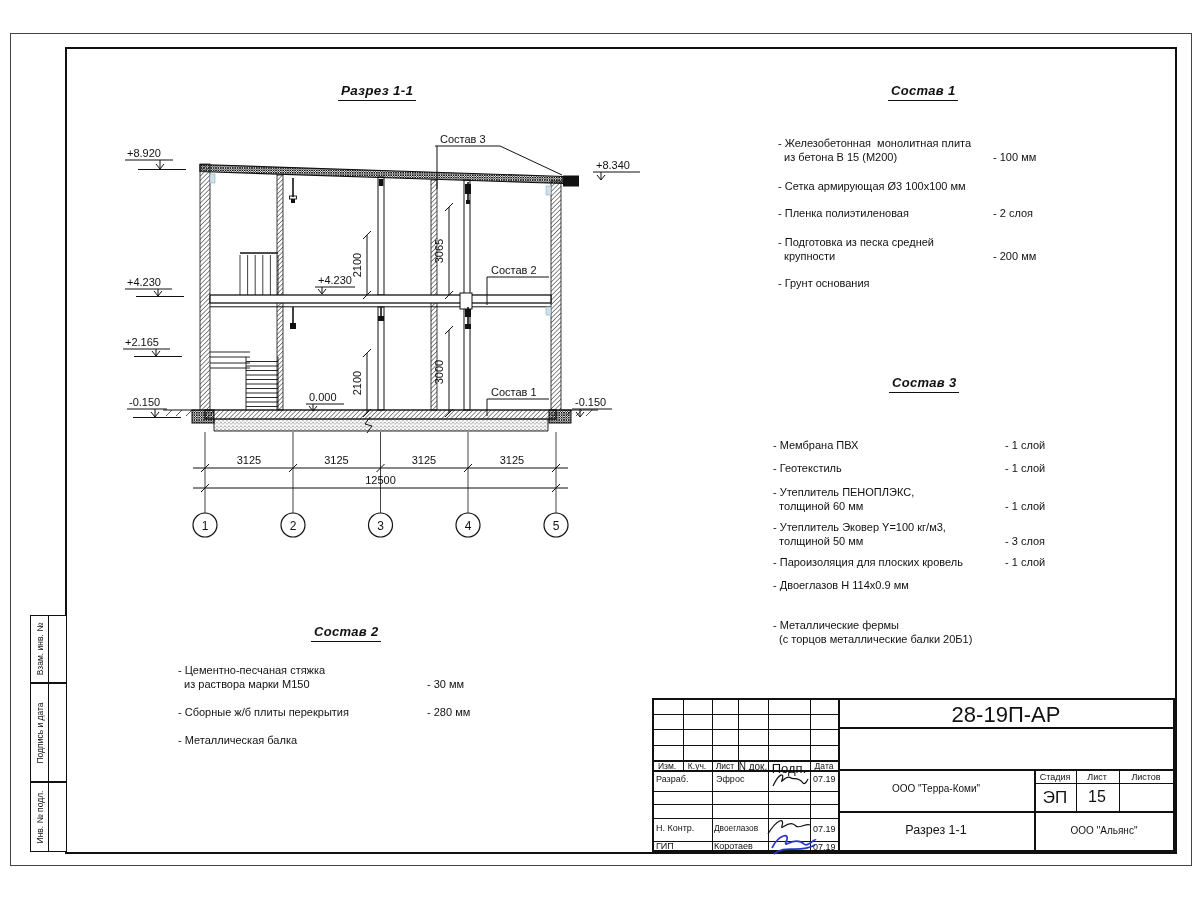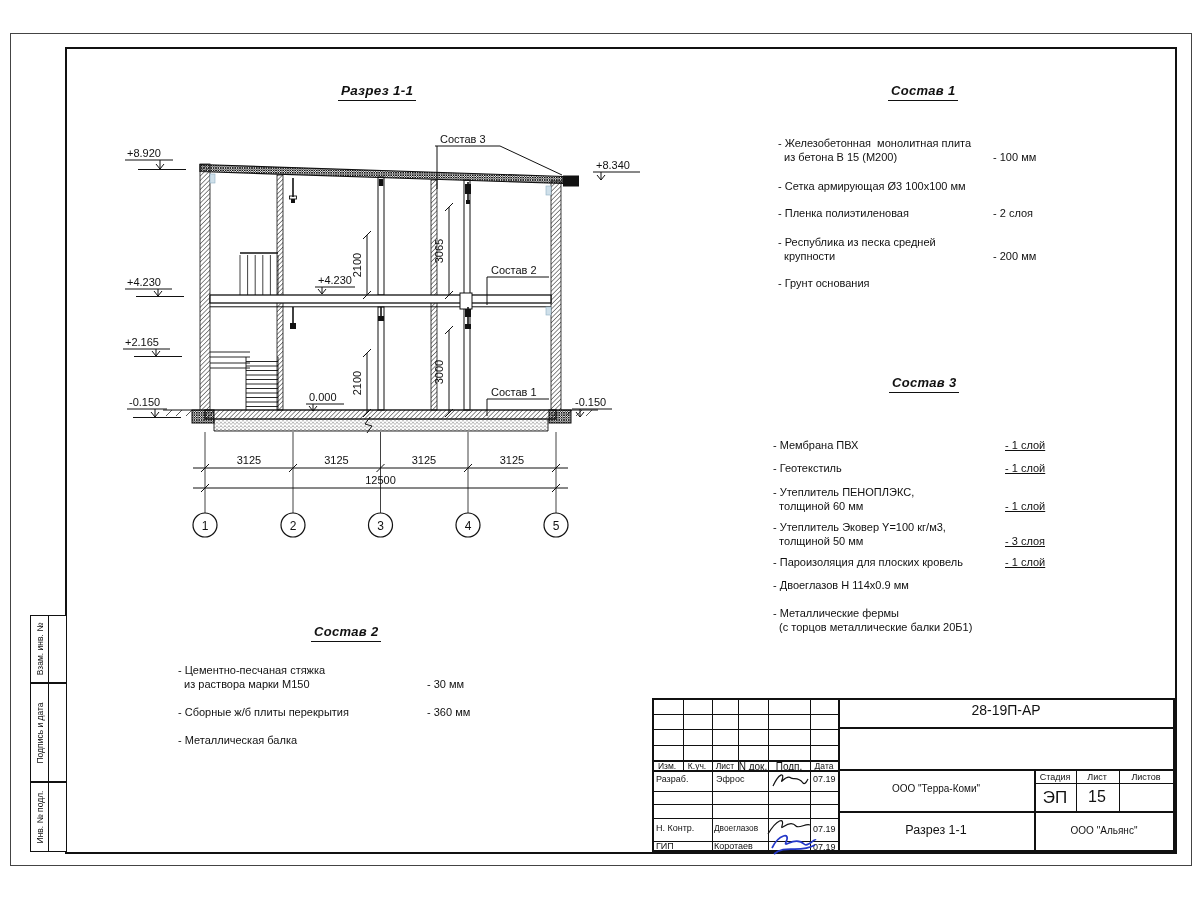--- a/index.html
+++ b/index.html
@@ -18,21 +18,21 @@
 
   
   .h-title { font-style:italic; font-weight:bold; font-size:13.5px; border-bottom:1.4px solid #111;
              padding:0 3px 2px 3px; letter-spacing:.3px; }
 
   
   .complist { position:absolute; font-size:11px; line-height:14px; }
   .li { position:absolute; left:0; }
   .li .t { display:block; white-space:pre; }
   .li .v { position:absolute; bottom:0; white-space:nowrap; }
-  .v-c1 { left:215px; } .v-c3 { left:232px;text-decoration:underline; } .v-c2 { left:249px; }
+  .v-c1 { left:215px; } .v-c3 { left:232px; } .v-c2 { left:249px; }
 
   
   .tb { left:652px; top:698px; width:523px; height:154px; }
   .ln { position:absolute; background:#111; }
   .tb span { position:absolute; white-space:pre; }
   .ctr { transform:translateX(-50%); text-align:center; }
   svg text { font-family:"Liberation Sans", sans-serif; fill:#111; }
 </style>
 </head>
 <body>
@@ -208,21 +208,21 @@
       <span class="v v-c1">- 100 мм</span>
     </div>
   <div class="li" style="top:43px;height:14px">
       <span class="t">- Сетка армирующая Ø3 100x100 мм</span>
     </div>
   <div class="li" style="top:70px;height:14px">
       <span class="t">- Пленка полиэтиленовая</span>
       <span class="v v-c1">-  2 слоя</span>
     </div>
   <div class="li" style="top:99px;height:28px">
-      <span class="t">- Республика из песка средней
+      <span class="t">- Подготовка из песка средней
   крупности</span>
       <span class="v v-c1">- 200 мм</span>
     </div>
   <div class="li" style="top:140px;height:14px">
       <span class="t">- Грунт основания</span>
     </div>
 </div>
 
 <div class="abs h-title" style="left:889px;top:375px;font-size:13px">Состав 3</div>
 <div class="complist" style="left:773px;top:438px;width:320px;height:200px">
@@ -244,36 +244,36 @@
   толщиной 50 мм</span>
       <span class="v v-c3">- 3 слоя</span>
     </div>
   <div class="li" style="top:117px;height:14px">
       <span class="t">- Пароизоляция для плоских кровель</span>
       <span class="v v-c3">- 1 слой</span>
     </div>
   <div class="li" style="top:140px;height:14px">
       <span class="t">- Двоеглазов Н 114x0.9 мм</span>
     </div>
-  <div class="li" style="top:168px;height:28px">
+  <div class="li" style="top:180px;height:28px">
       <span class="t">- Металлические фермы
   (с торцов металлические балки 20Б1)</span>
     </div>
 </div>
 
 <div class="abs h-title" style="left:311px;top:624px;font-size:13px">Состав 2</div>
 <div class="complist" style="left:178px;top:663px;width:340px;height:100px">
   <div class="li" style="top:0;height:28px">
       <span class="t">- Цементно-песчаная стяжка
   из раствора марки М150</span>
       <span class="v v-c2">- 30 мм</span>
     </div>
   <div class="li" style="top:42px;height:14px">
       <span class="t">- Сборные ж/б плиты перекрытия</span>
-      <span class="v v-c2">- 360 мм</span>
+      <span class="v v-c2">- 280 мм</span>
     </div>
   <div class="li" style="top:70px;height:14px">
       <span class="t">- Металлическая балка</span>
     </div>
 </div>
 
 <div class="abs tb" style="font-size:9px">
 
   <div class="ln" style="left:0;top:0;width:523px;height:2px"></div>
   <div class="ln" style="left:0;top:16px;width:186px;height:1px"></div>
@@ -300,21 +300,21 @@
   <div class="ln" style="left:186px;top:0;width:2px;height:154px"></div>
   <div class="ln" style="left:382px;top:71px;width:1.6px;height:83px"></div>
   <div class="ln" style="left:424px;top:71px;width:1.4px;height:43px"></div>
   <div class="ln" style="left:467px;top:71px;width:1.4px;height:43px"></div>
   <div class="ln" style="left:521px;top:0;width:2px;height:154px"></div>
 
   <span class="ctr" style="left:15px;top:63px;font-size:8.5px">Изм.</span>
   <span class="ctr" style="left:45px;top:63px;font-size:8.5px">К.уч.</span>
   <span class="ctr" style="left:73px;top:63px;font-size:8.5px">Лист</span>
   <span class="ctr" style="left:101px;top:63px;font-size:10px">N док.</span>
-  <span class="ctr" style="left:137px;top:63px;font-size:10px">Подп.</span>
+  <span class="ctr" style="left:137px;top:63px;font-size:13px">Подп.</span>
   <span class="ctr" style="left:172px;top:63px;font-size:8.5px">Дата</span>
 
   <span style="left:4px;top:76px">Разраб.</span>
   <span style="left:64px;top:76px">Эфрос</span>
   <span style="left:161px;top:76px">07.19</span>
   <span style="left:4px;top:125px">Н. Контр.</span>
   <span style="left:62px;top:125px;font-size:8.3px">Двоеглазов</span>
   <span style="left:161px;top:126px">07.19</span>
   <span style="left:4px;top:143px">ГИП</span>
   <span style="left:62px;top:143px">Коротаев</span>
@@ -323,21 +323,21 @@
   <svg class="abs" style="left:118px;top:72px" width="40" height="22">
     <path d="M3,16 C9,3 15,2 12,10 C10,15 16,4 21,8 C23,10 28,6 33,13 C35,15 37,11 38,9" stroke="#111" stroke-width="1.2" fill="none"></path>
   </svg>
   <svg class="abs" style="left:113px;top:116px" width="48" height="26">
     <path d="M3,20 C12,5 20,3 17,12 C15,18 24,4 31,12 C34,15 41,9 45,11" stroke="#111" stroke-width="1.2" fill="none"></path>
   </svg>
   <svg class="abs" style="left:115px;top:132px" width="52" height="30">
     <path d="M5,18 C12,4 24,2 19,12 C16,19 28,5 37,14 C41,18 47,8 49,10 M7,24 C18,14 32,24 48,15" stroke="#2438c8" stroke-width="1.7" fill="none"></path>
   </svg>
 
-  <span class="ctr" style="left:354px;top:4px;font-size:14px">28-19П-АР</span>
+  <span class="ctr" style="left:354px;top:4px;font-size:22px">28-19П-АР</span>
   <span class="ctr" style="left:284px;top:85px;font-size:10px">ООО "Терра-Коми"</span>
   <span class="ctr" style="left:403px;top:74px">Стадия</span>
   <span class="ctr" style="left:445px;top:74px">Лист</span>
   <span class="ctr" style="left:494px;top:74px">Листов</span>
   <span class="ctr" style="left:403px;top:90px;font-size:17px">ЭП</span>
   <span class="ctr" style="left:445px;top:90px;font-size:16px">15</span>
   <span class="ctr" style="left:284px;top:125px;font-size:12.5px">Разрез 1-1</span>
   <span class="ctr" style="left:452px;top:127px;font-size:10px">ООО "Альянс"</span>
 </div>
 

